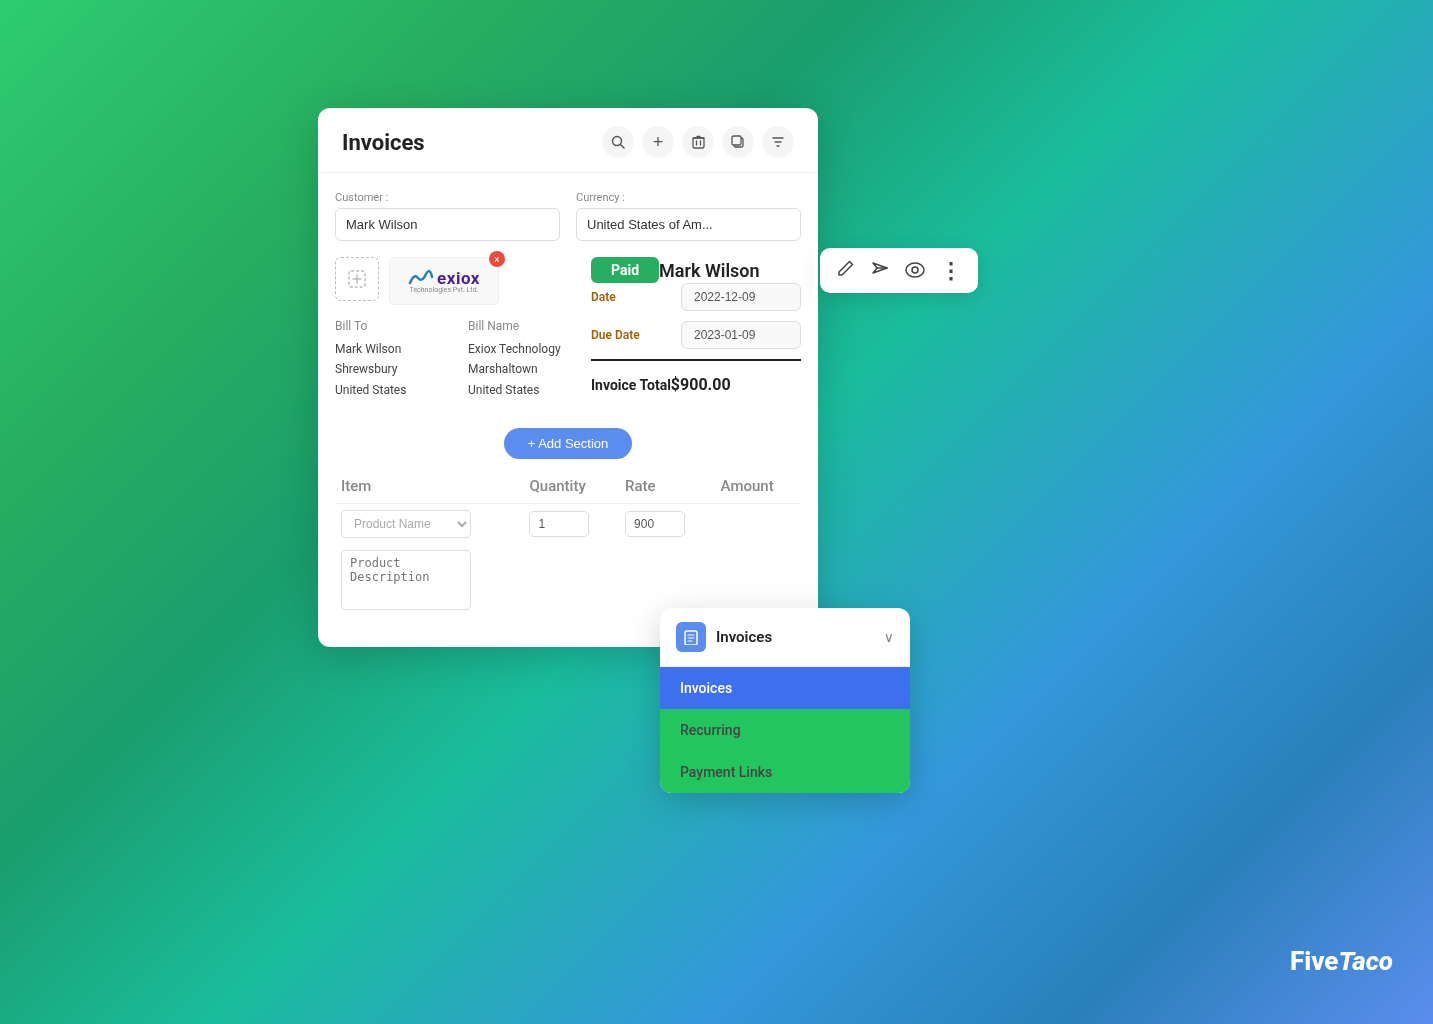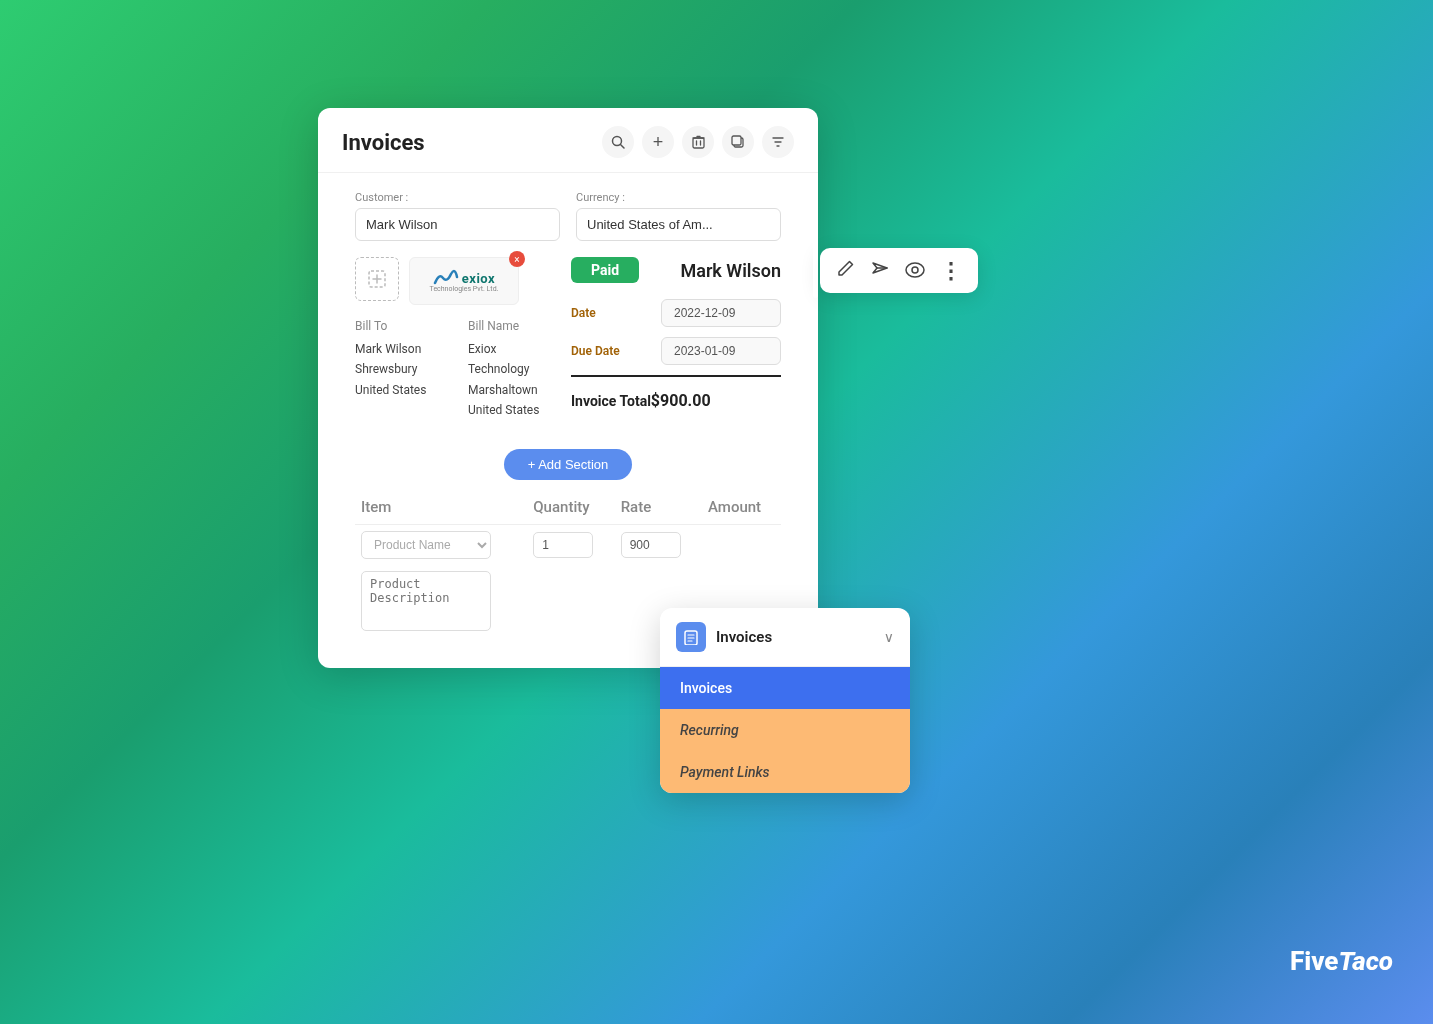--- a/index.html
+++ b/index.html
@@ -54,21 +54,21 @@
       background: #f5f5f5;
       cursor: pointer;
       display: flex;
       align-items: center;
       justify-content: center;
       font-size: 15px;
       color: #555;
     }
 
     .invoice-body {
-      padding: 18px 37px;
+      padding: 18px 17px;
     }
 
     .form-row {
       display: flex;
       gap: 16px;
       margin-bottom: 16px;
     }
 
     .form-group {
       display: flex;
@@ -141,22 +141,21 @@
       display: flex;
       align-items: center;
       justify-content: center;
       cursor: pointer;
     }
 
     
     .paid-row {
       display: flex;
       align-items: center;
-      justify-content: space-between;
-      margin-bottom: 16px;
+      margin-bottom: 0;
     }
 
     .paid-badge {
       background: #27ae60;
       color: #fff;
       font-size: 14px;
       font-weight: 700;
       padding: 5px 20px;
       border-radius: 6px;
     }
@@ -398,22 +397,21 @@
       cursor: pointer;
     }
 
     .dropdown-item.active {
       background: #3d6fef;
       color: #fff;
     }
 
     .dropdown-item.normal {
       color: #444;
-      background: #fdba74;
-      font-style: italic;
+      background: #22c55e;
     }
 
     
     .branding {
       position: absolute;
       bottom: 48px;
       right: 40px;
     }
 
     .branding-text {
@@ -454,23 +452,23 @@
       align-items: center;
       gap: 3px;
     }
 
     .exiox-wave {
       width: 26px;
       height: 18px;
     }
 
     .exiox-name {
-      font-size: 13px;
+      font-size: 17px;
       font-weight: 700;
-      color: #0f766e;
+      color: #4c1d95;
       letter-spacing: 0.5px;
     }
 
     .exiox-sub {
       font-size: 7px;
       color: #888;
       text-align: center;
       margin-top: -2px;
     }
   </style>

